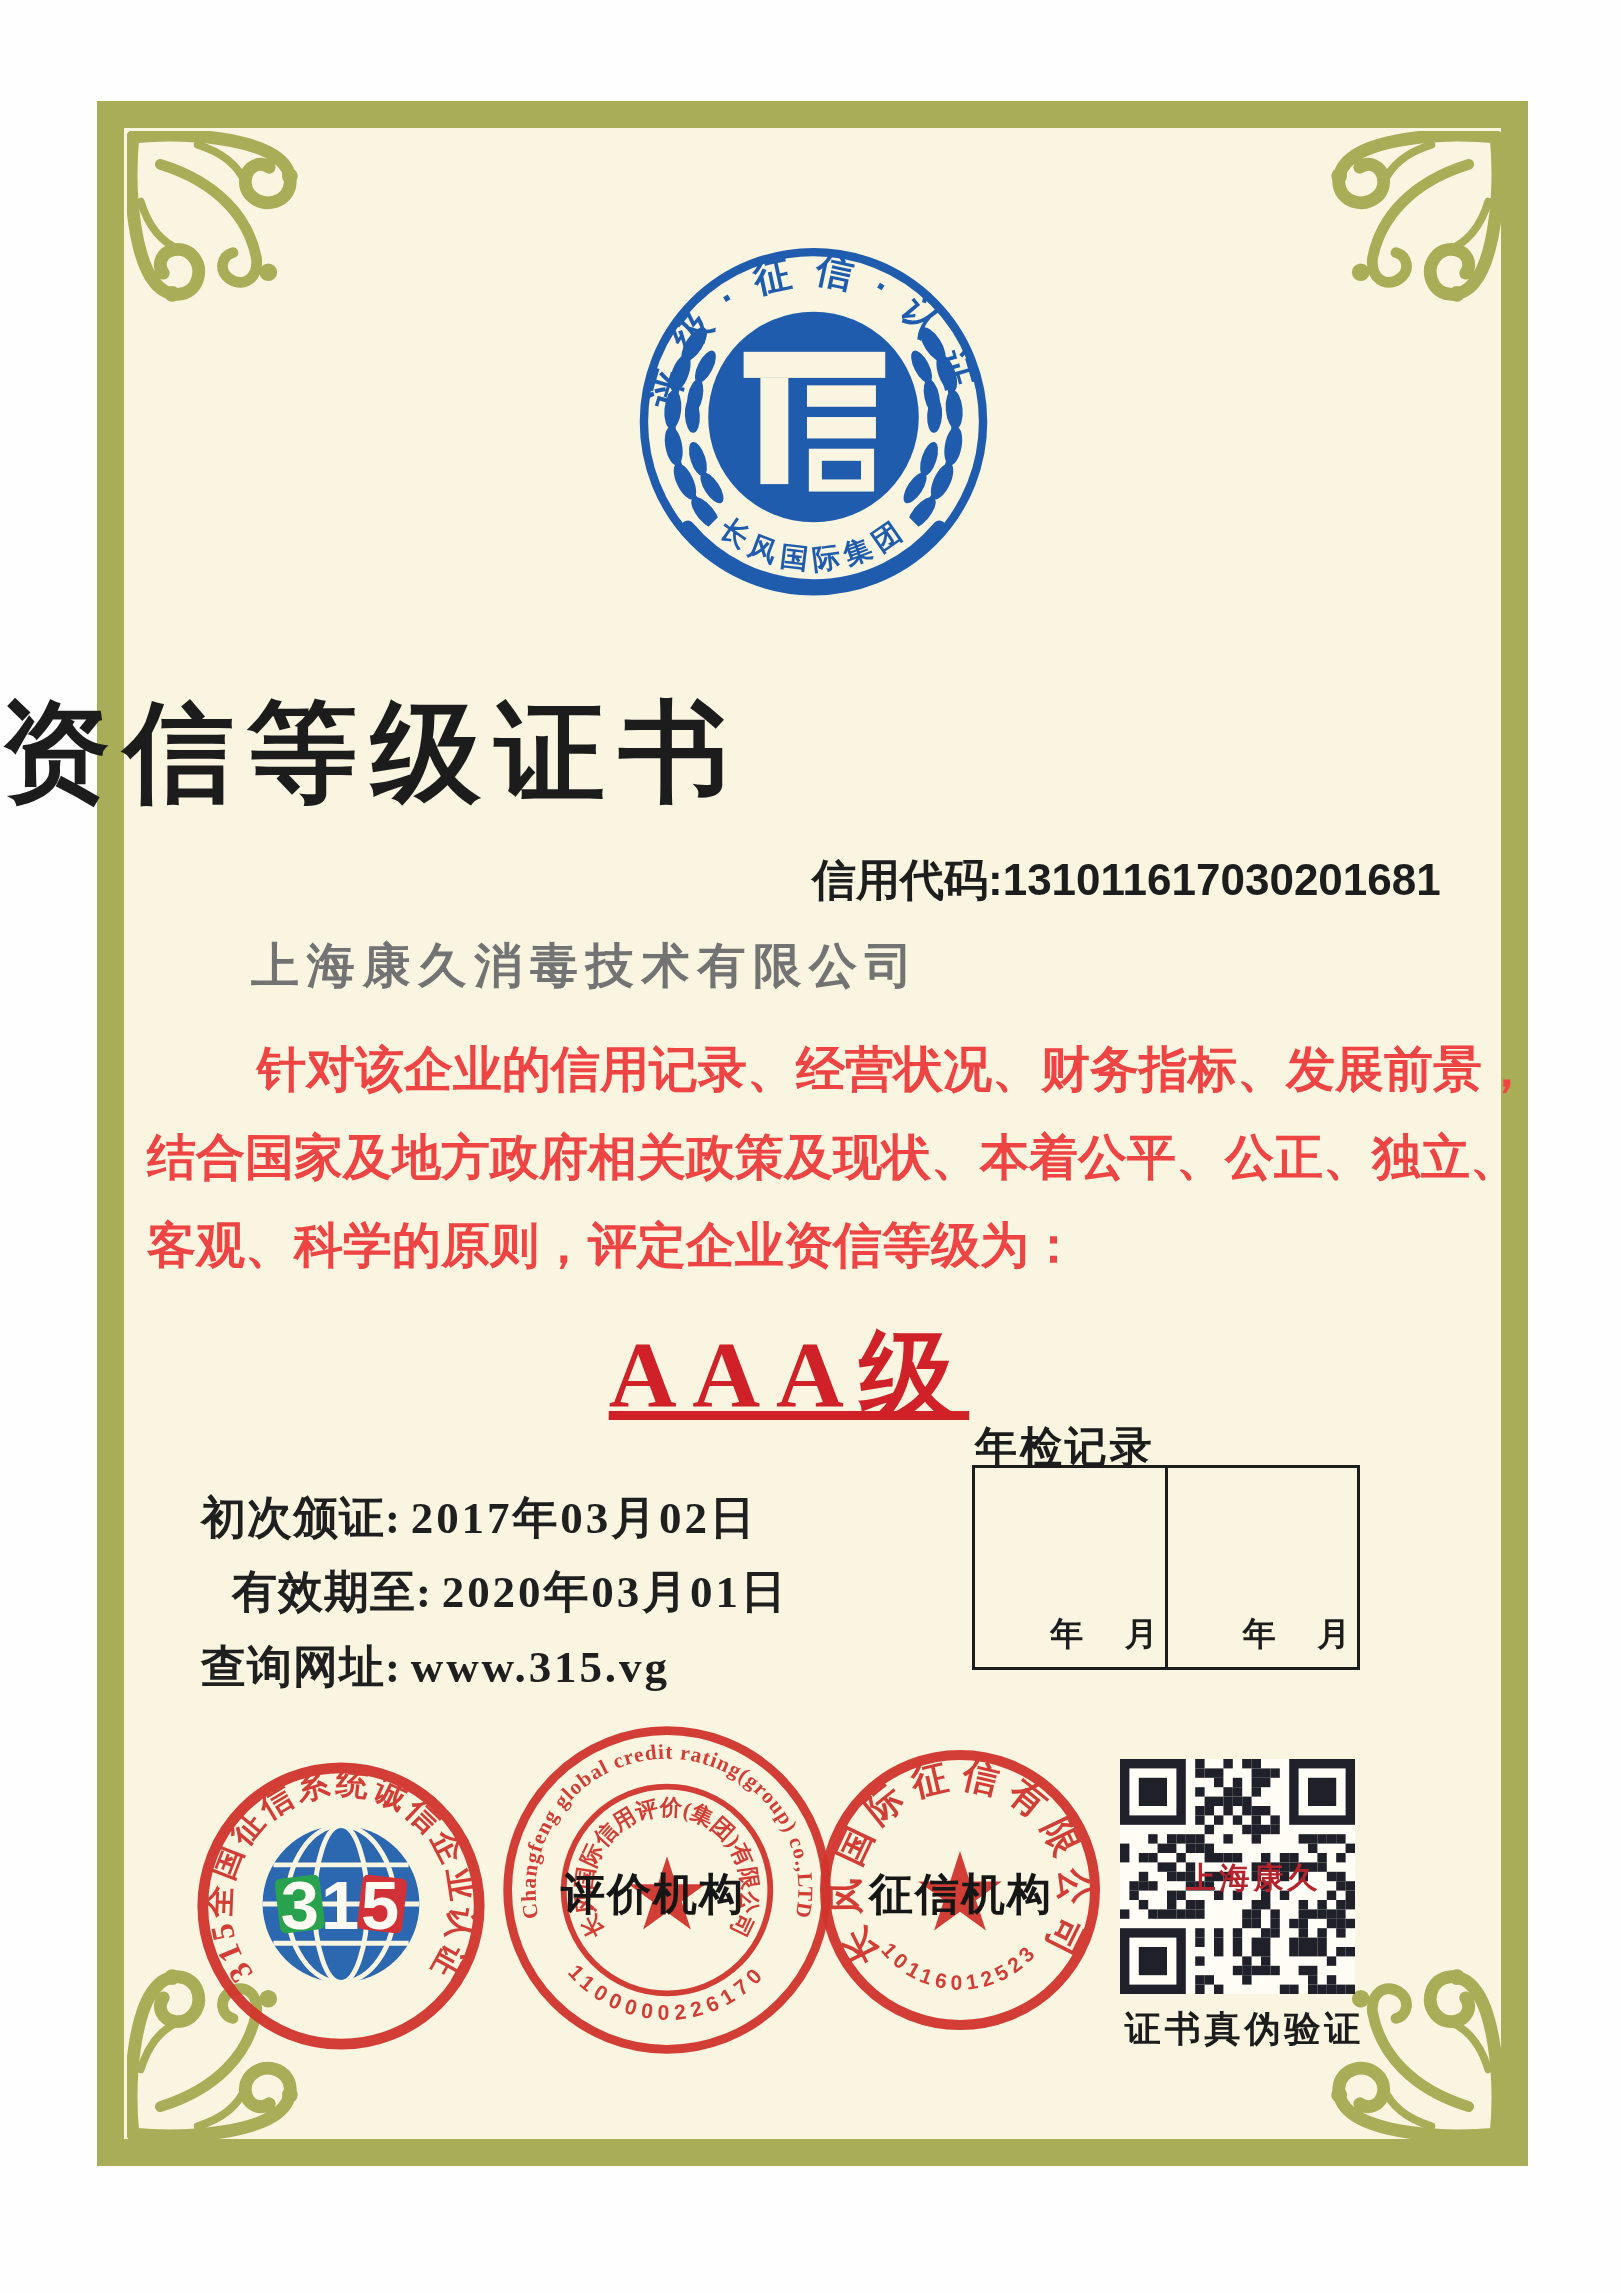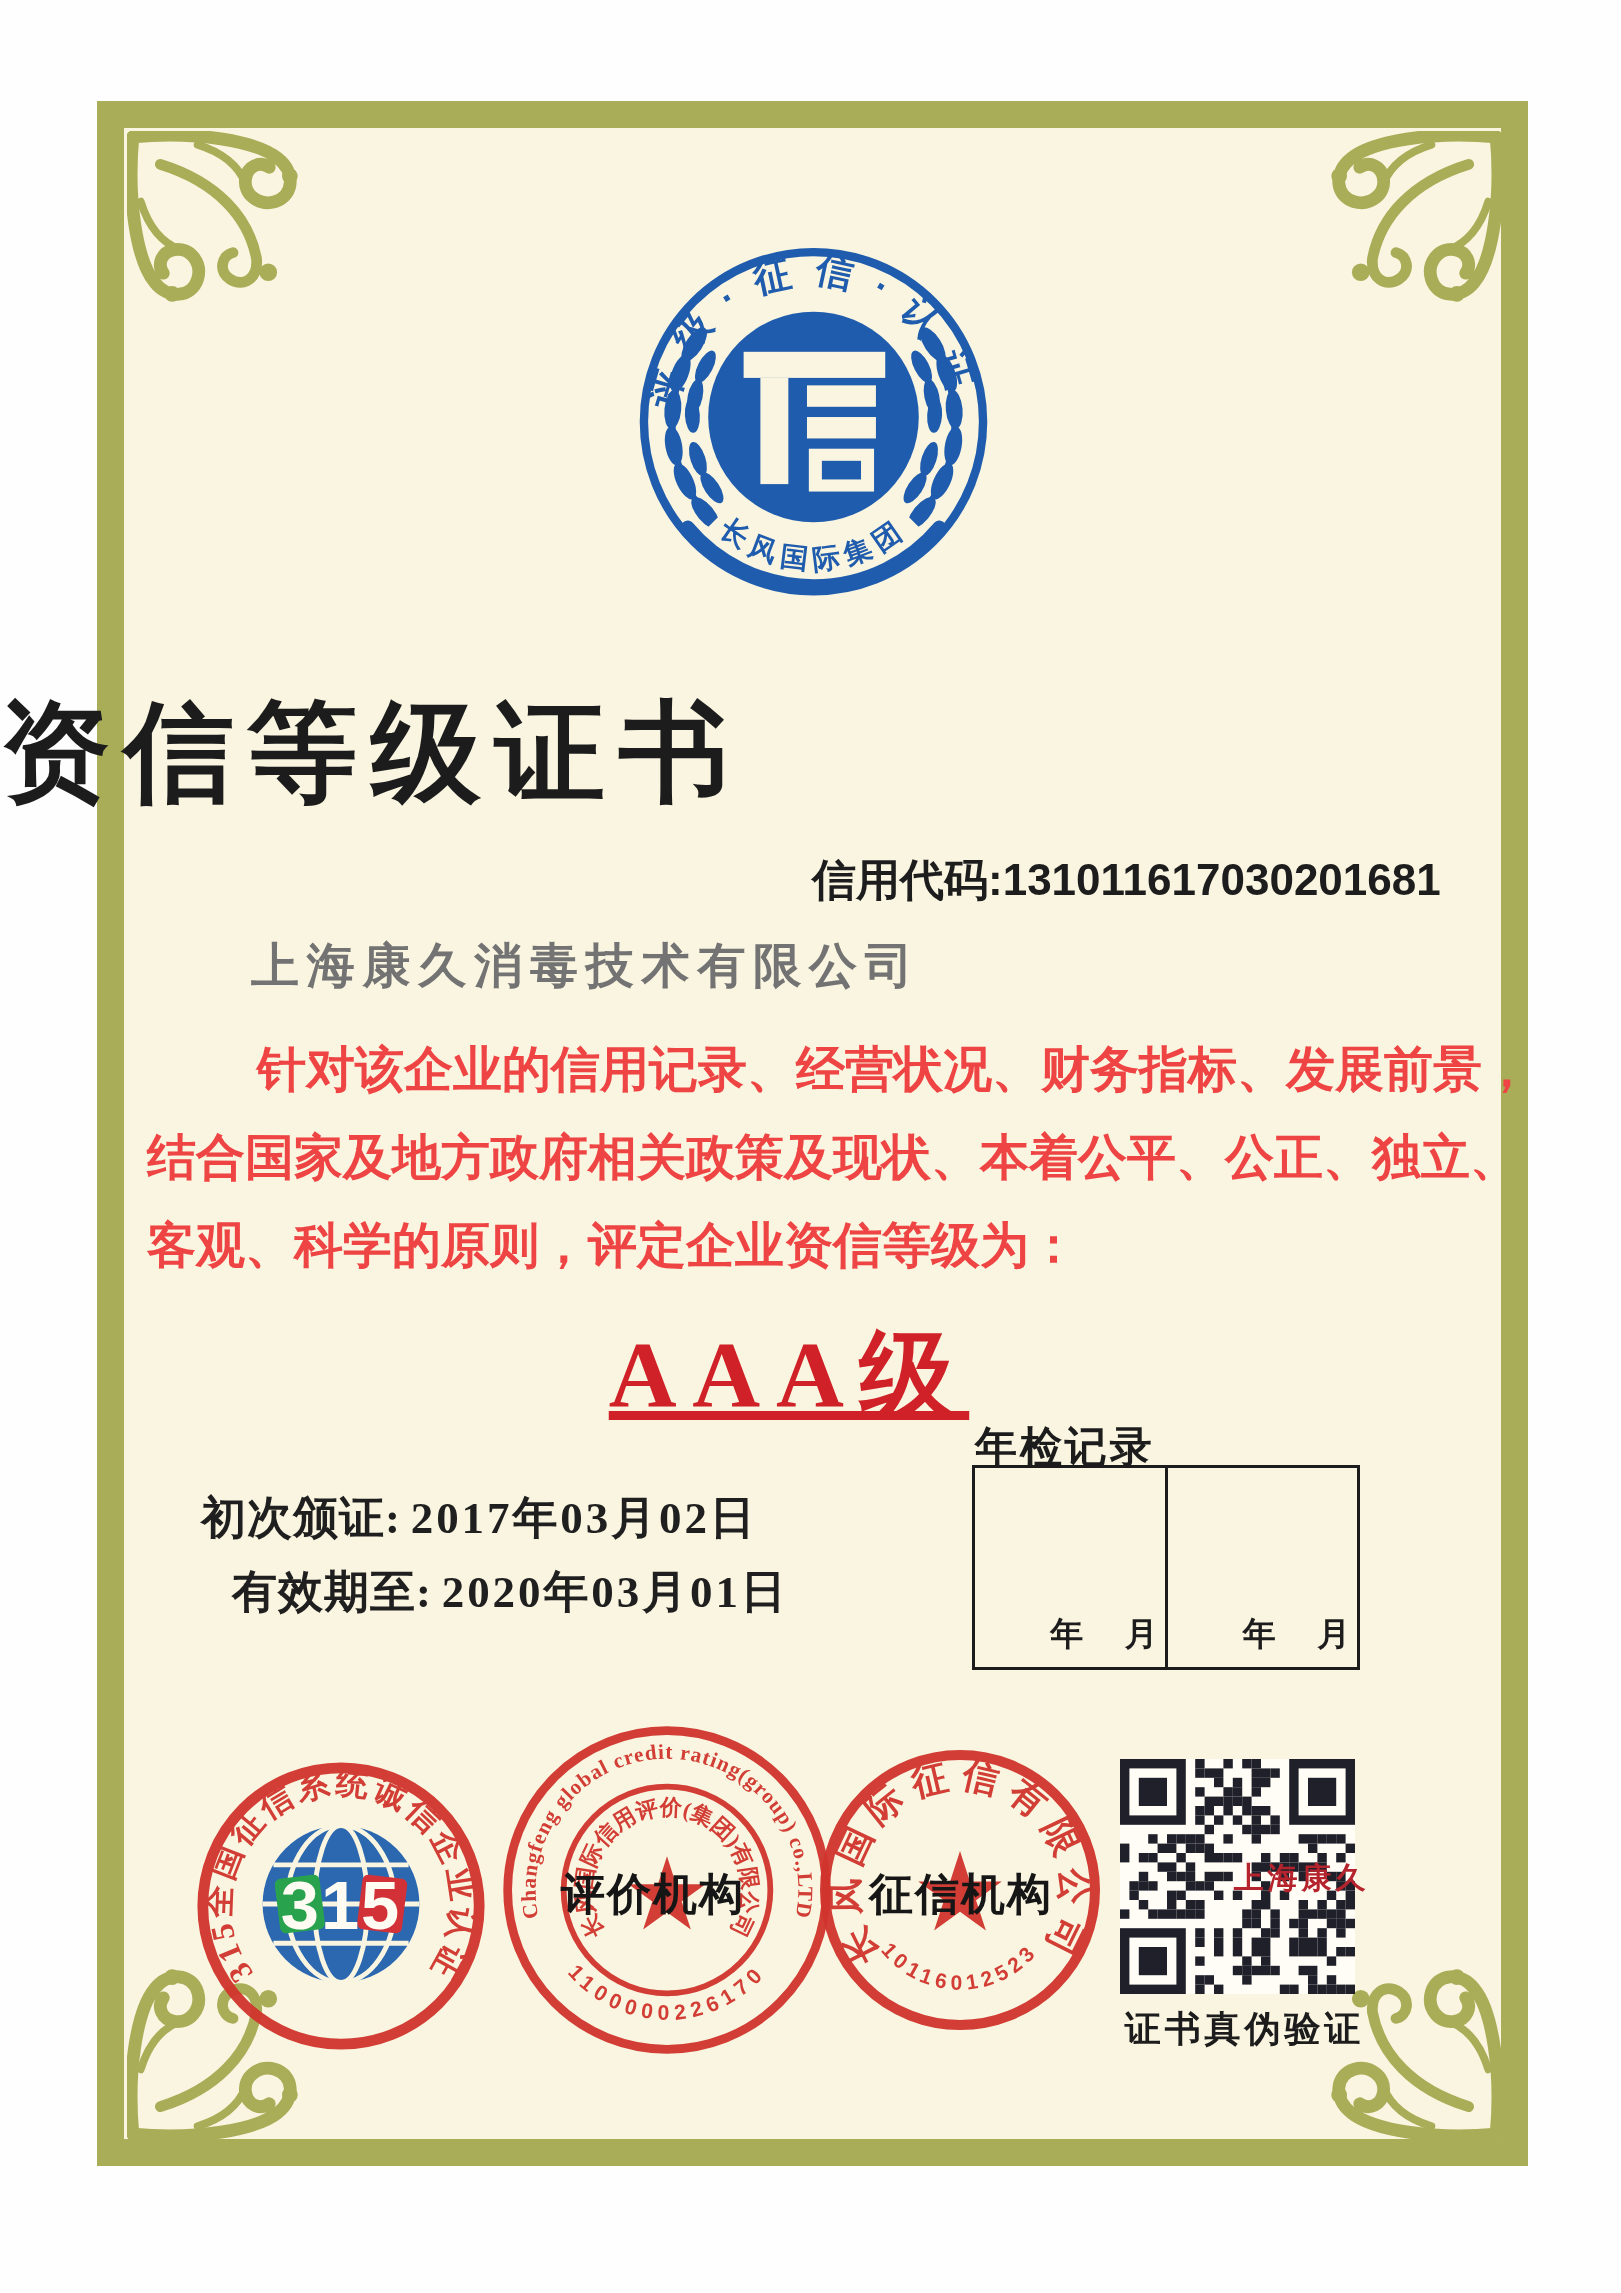--- a/index.html
+++ b/index.html
@@ -39,21 +39,21 @@
   
   .seal{position:absolute;opacity:.95;}
   .seal-label{position:absolute;width:196px;text-align:center;font-family:Liberation Serif, serif;
               font-size:44px;font-weight:900;color:#161616;letter-spacing:2px;z-index:5;}
   #label-rating{left:555px;top:1865px;}
   #label-credit{left:863px;top:1865px;}
   
   #qr{position:absolute;left:1120px;top:1759px;width:235px;height:235px;background:#fffdf6;}
   #qr-overlay{position:absolute;left:1120px;top:1858px;width:267px;text-align:center;z-index:6;
               font-family:"Liberation Serif",serif;font-size:30px;font-weight:700;color:#b5232d;
-              letter-spacing:3.9px;margin-left:48px;}
+              letter-spacing:3.9px;}
   #qr-caption{left:1122px;top:2005px;width:245px;text-align:center;font-size:36px;font-weight:800;
               color:#1c1c1c;letter-spacing:3.9px;}
 </style>
 </head>
 <body>
 
 <div id="page">
 
   <div id="band"></div>
 
@@ -184,20 +184,21 @@
       <span class="m">月</span>
     </div>
     <div class="tcell">
       <span class="y">年</span>
       <span class="m">月</span>
     </div>
   </div>
 
   <div class="abs infoline" id="info1"><span>初次颁证:</span><span class="val">2017年03月02日</span></div>
   <div class="abs infoline" id="info2"><span>有效期至:</span><span class="val">2020年03月01日</span></div>
+  <div class="abs infoline" id="info3"><span>查询网址:</span><span class="val">www.315.vg</span></div>
 
   <svg class="seal" style="left:194px;top:1759px;" width="294" height="294" viewBox="0 0 300 300" xmlns="http://www.w3.org/2000/svg">
     <defs>
         <path id="s1-top" d="M75,233 A113,113 0 1 1 225,233"></path>
       </defs>
     <circle cx="150" cy="150" r="141" fill="none" stroke="#d0342c" stroke-width="11"></circle>
     <text font-family="Liberation Serif, serif" font-weight="bold" font-size="33" fill="#d0342c" letter-spacing="4" text-anchor="middle">
       <textPath href="#s1-top" startOffset="50%">315全国征信系统诚信企业认证</textPath>
     </text>
     <g>

